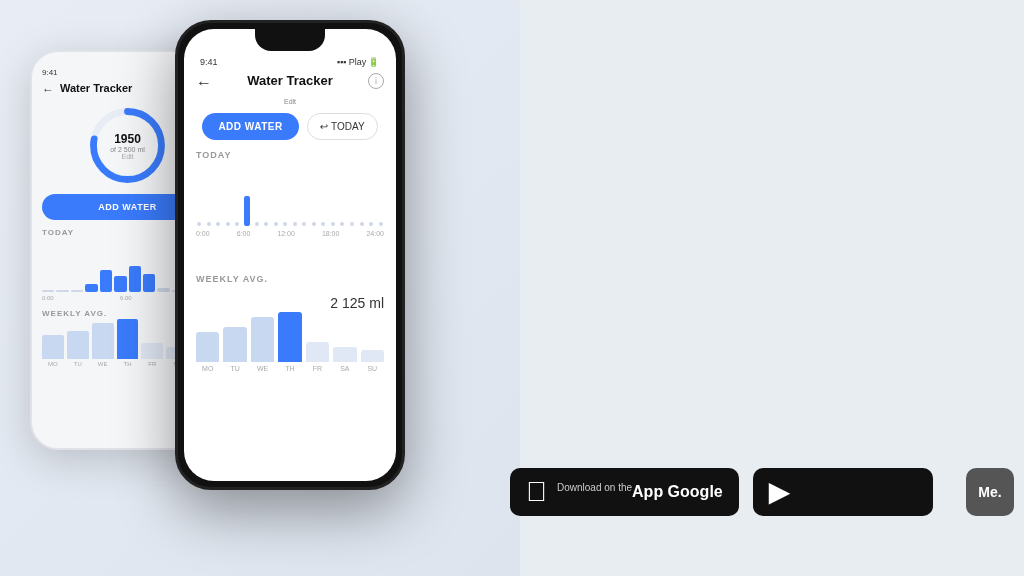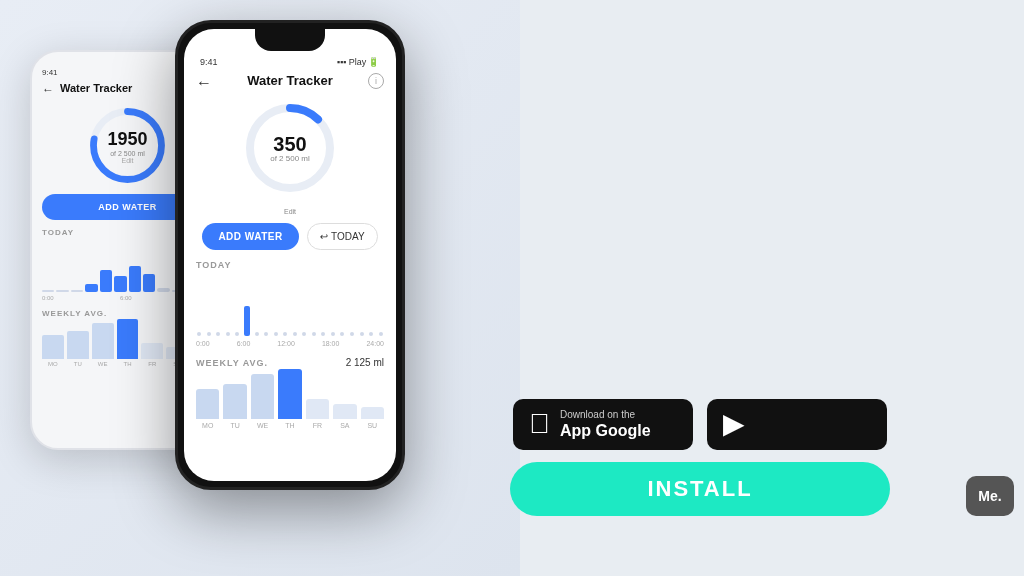--- a/index.html
+++ b/index.html
@@ -49,21 +49,21 @@
       min-width: 180px;
     }
 
     .store-btn-icon {
       font-size: 28px;
       line-height: 1;
     }
 
     .store-btn-text {
       display: flex;
-      flex-direction: column;
+      flex-direction: row;
     }
 
     .store-btn-label {
       font-size: 10px;
       color: #ccc;
       line-height: 1.2;
     }
 
     .store-btn-name {
       font-size: 16px;
@@ -84,21 +84,21 @@
       cursor: pointer;
       width: 380px;
       text-align: center;
     }
 
     .me-badge {
       position: absolute;
       bottom: 60px;
       right: 10px;
       width: 48px;
-      height: 40px;
+      height: 48px;
       background: #555;
       border-radius: 10px;
       display: flex;
       align-items: center;
       justify-content: center;
       color: #fff;
       font-size: 14px;
       font-weight: 700;
       z-index: 11;
     }
@@ -364,22 +364,23 @@
     }
 
     .weekly-label {
       font-size: 9px;
       font-weight: 700;
       color: #999;
       letter-spacing: 1px;
     }
 
     .weekly-value {
-      font-size: 10px;
+      font-size: 14px;
       color: #333;
+      margin-top: 48px;
     }
 
     .weekly-bars {
       width: 100%;
       display: flex;
       gap: 4px;
       align-items: flex-end;
       height: 55px;
     }
 
@@ -427,21 +428,21 @@
     }
 
     .back-circle-container {
       position: relative;
       width: 85px;
       height: 85px;
       margin: 0 auto 6px;
     }
 
     .back-circle-number {
-      font-size: 18px;
+      font-size: 12px;
       font-weight: 800;
       color: #111;
     }
 
     .back-circle-sub {
       font-size: 7px;
       color: #888;
     }
 
     .back-add-water-btn {
@@ -636,30 +637,20 @@
         <div class="screen-status-bar">
           <span>9:41</span>
           <span>▪▪▪ Play 🔋</span>
         </div>
         <div class="screen-header">
           <span class="screen-back-arrow">←</span>
           <span class="screen-title">Water Tracker</span>
           <div class="screen-info-icon">i</div>
         </div>
 
-        <div class="circle-container">
-          <svg class="circle-svg" viewBox="0 0 100 100">
-            <circle class="circle-bg" cx="50" cy="50" r="40"></circle>
-            <circle class="circle-progress" cx="50" cy="50" r="40"></circle>
-          </svg>
-          <div class="circle-text">
-            <div class="circle-number">350</div>
-            <div class="circle-sub">of 2 500 ml</div>
-          </div>
-        </div>
         <div class="circle-edit">Edit</div>
 
         <div class="add-water-row">
           <button class="add-water-btn">ADD WATER</button>
           <button class="undo-btn">
             <span>↩</span>
             <span>TODAY</span>
           </button>
         </div>
 
@@ -786,16 +777,15 @@
         <span class="store-btn-label">Download on the</span>
         <span class="store-btn-name">App Google</span>
       </div>
     </a>
 
     <a class="store-btn" href="#">
       <span class="store-btn-icon">▶</span>
     </a>
   </div>
 
-  <button class="install-btn">INSTALL</button>
 </div>
 
 <div class="me-badge">Me.</div>
 
 </body></html>

